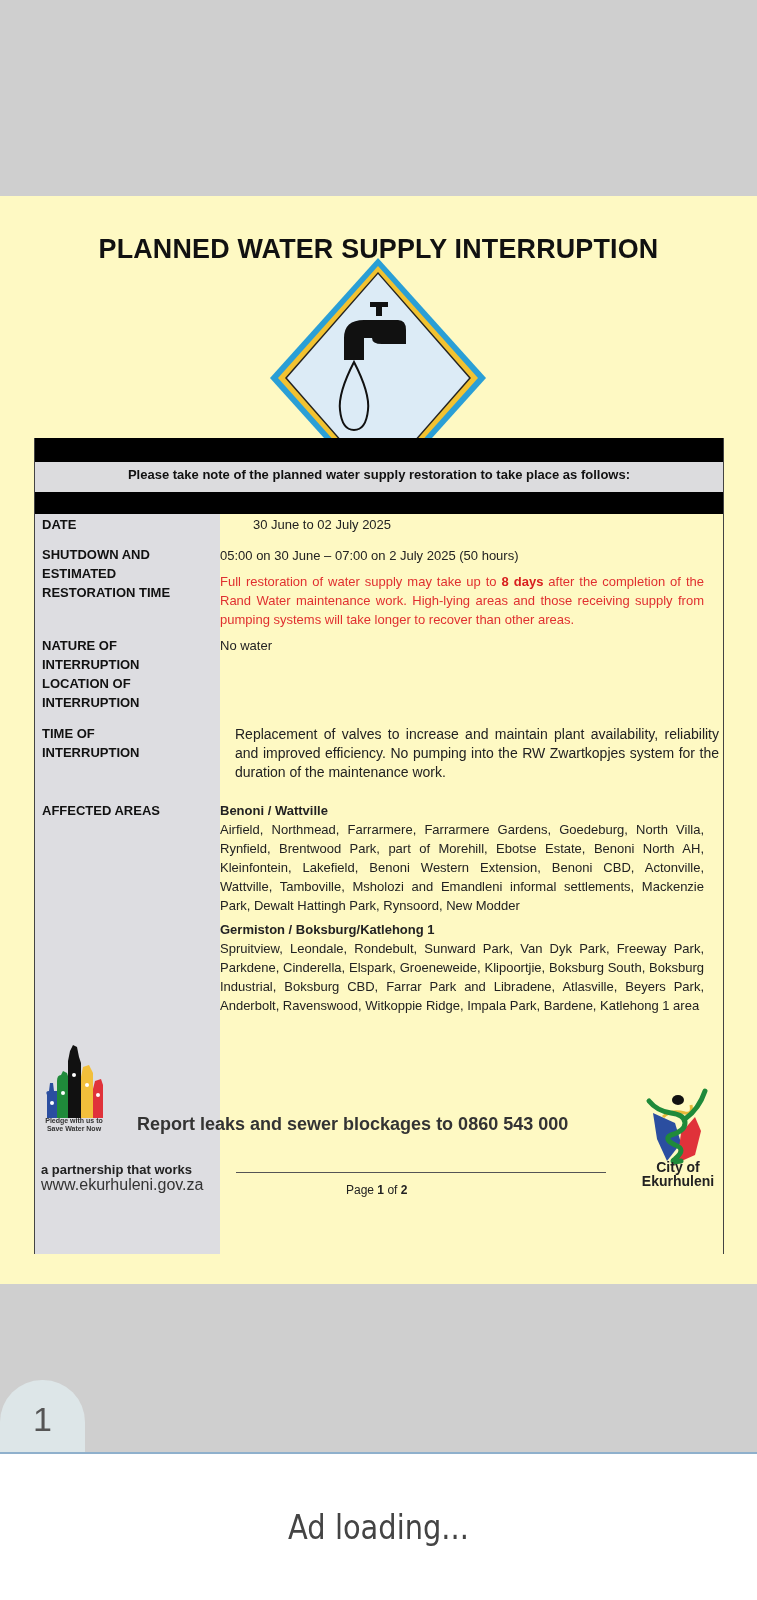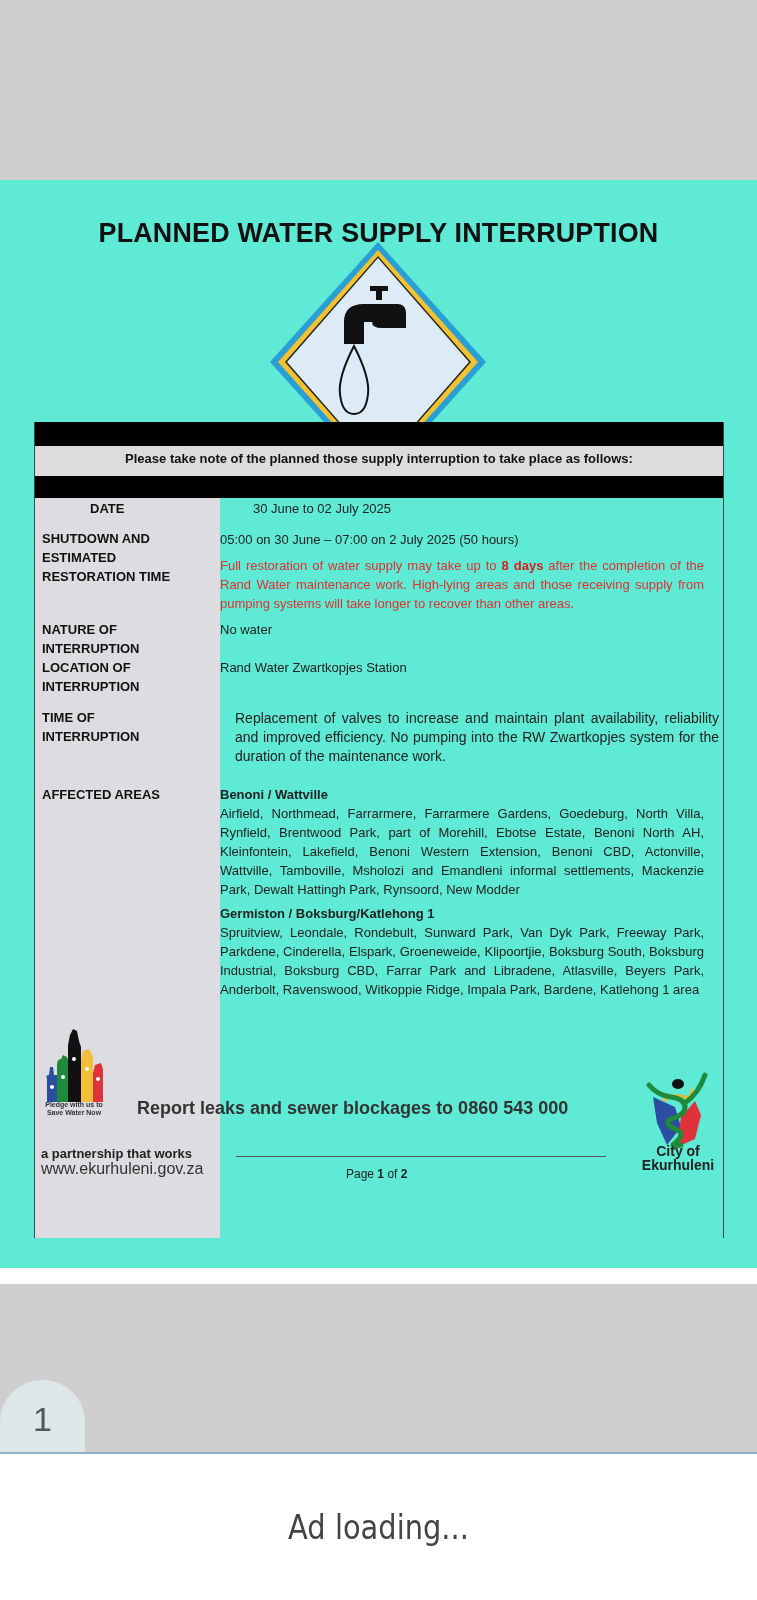--- a/index.html
+++ b/index.html
@@ -1,19 +1,19 @@
 <!DOCTYPE html>
 <html><head>
 <meta charset="utf-8">
 <style>
   html, body { margin:0; padding:0; }
   body { width:757px; height:1600px; background:#ffffff; position:relative; overflow:hidden;
          font-family:"Liberation Sans", sans-serif; color:#111; }
   .top-gray { position:absolute; left:0; top:0; width:757px; height:196px; background:#cfcfcf; }
-  .page { position:absolute; left:0; top:180px; width:757px; height:1088px; background:#5eead4; }
+  .page { position:absolute; left:0; top:196px; width:757px; height:1088px; background:#fef9c3; }
   .title { position:absolute; left:0; width:757px; top:37px; text-align:center;
            font-weight:bold; font-size:28px; letter-spacing:0.2px; color:#111;
            font-family:"Liberation Sans", sans-serif; transform:scaleX(0.96); }
   .sign { position:absolute; left:268px; top:62px; width:220px; height:180px; }
   .tbl { position:absolute; left:34px; top:242px; width:688px; height:816px;
          border-left:1px solid #444; border-right:1px solid #444; }
   .bar1 { position:absolute; left:0; top:0; width:100%; height:24px; background:#000; }
   .note { position:absolute; left:0; top:24px; width:100%; height:30px; background:#dcdcde;
           text-align:center; font-weight:bold; font-size:13px; line-height:26px; color:#111; }
   .bar2 { position:absolute; left:0; top:54px; width:100%; height:22px; background:#000; }
@@ -56,46 +56,45 @@
     <polygon points="110,14 203,120 110,226 17,120" fill="#222"></polygon>
     <polygon points="110,16 201,120 110,224 19,120" fill="#dcebf6"></polygon>
     <rect x="102" y="44" width="18" height="5" fill="#111"></rect>
     <rect x="108" y="48" width="6" height="10" fill="#111"></rect>
     <path d="M76,80 Q76,62 96,62 L130,62 Q138,62 138,72 L138,86 L114,86 Q104,86 104,80 L96,80 L96,102 L76,102 Z" fill="#111"></path>
     <path d="M86,104 Q70,135 72,152 Q74,172 86,172 Q98,172 100,152 Q102,135 86,104 Z" fill="none" stroke="#111" stroke-width="2"></path>
   </svg>
 
   <div class="tbl">
     <div class="bar1"></div>
-    <div class="note">Please take note of the planned those supply interruption to take place as follows:</div>
+    <div class="note">Please take note of the planned water supply restoration to take place as follows:</div>
     <div class="bar2"></div>
     <div class="labelcol"></div>
 
-    <div class="lbl" style="top:77px;margin-left:48px;">DATE</div>
+    <div class="lbl" style="top:77px;">DATE</div>
     <div class="val" style="top:77px;padding-left:33px;">30 June to 02 July 2025</div>
 
     <div class="lbl" style="top:107px;">
       <div>SHUTDOWN AND</div>
       <div>ESTIMATED</div>
       <div>RESTORATION TIME</div>
     </div>
     <div class="val" style="top:108px;">05:00 on 30 June – 07:00 on 2 July 2025 (50 hours)</div>
     <div class="val red" style="top:134px;"><span>Full restoration of water supply may take up to </span><b>8 days</b><span> after the completion of the Rand Water maintenance work. High-lying areas and those receiving supply from pumping systems will take longer to recover than other areas.</span></div>
 
     <div class="lbl" style="top:198px;">
       <div>NATURE OF</div>
       <div>INTERRUPTION</div>
     </div>
     <div class="val" style="top:198px;">No water</div>
 
     <div class="lbl" style="top:236px;">
       <div>LOCATION OF</div>
       <div>INTERRUPTION</div>
     </div>
-    <div class="val" style="top:236px;">Rand Water Zwartkopjes Station</div>
 
     <div class="lbl" style="top:286px;">
       <div>TIME OF</div>
       <div>INTERRUPTION</div>
     </div>
     <div class="val" style="top:287px; font-size:14px;margin-left:15px;">Replacement of valves to increase and maintain plant availability, reliability and improved efficiency. No pumping into the RW Zwartkopjes system for the duration of the maintenance work.</div>
 
     <div class="lbl" style="top:363px;">AFFECTED AREAS</div>
     <div class="val" style="top:363px;">
       <div class="sub">Benoni / Wattville</div>

